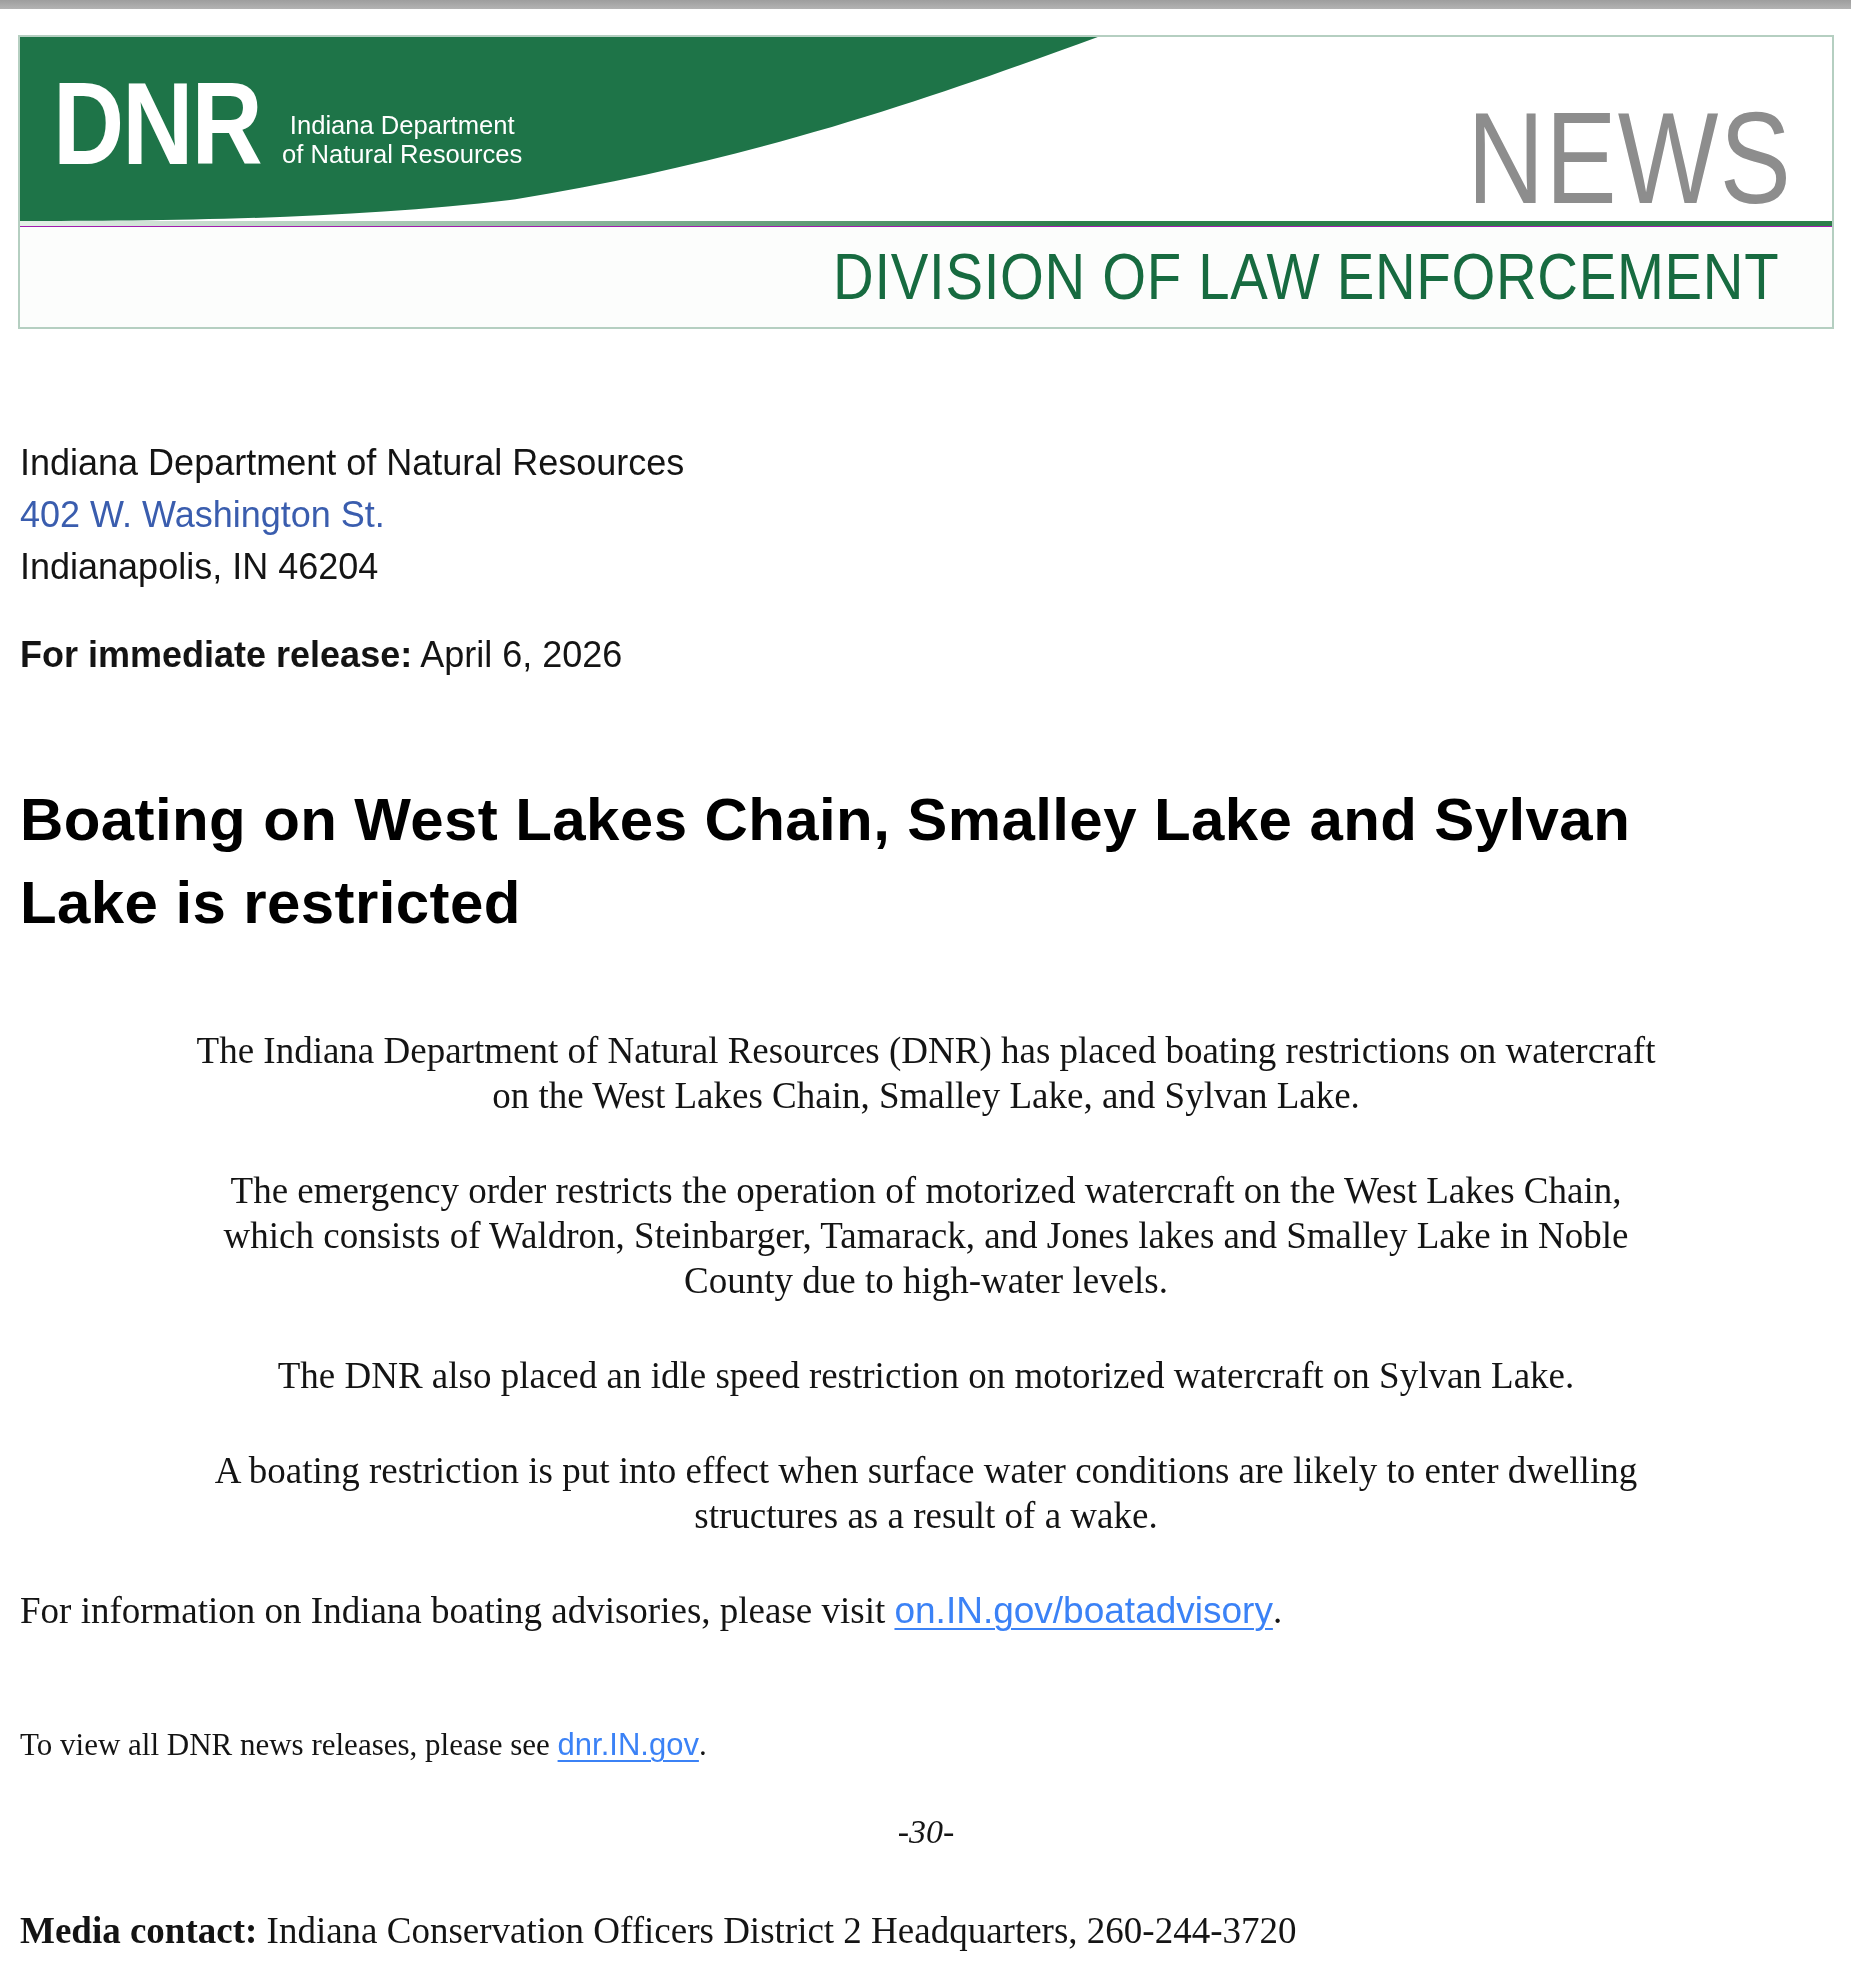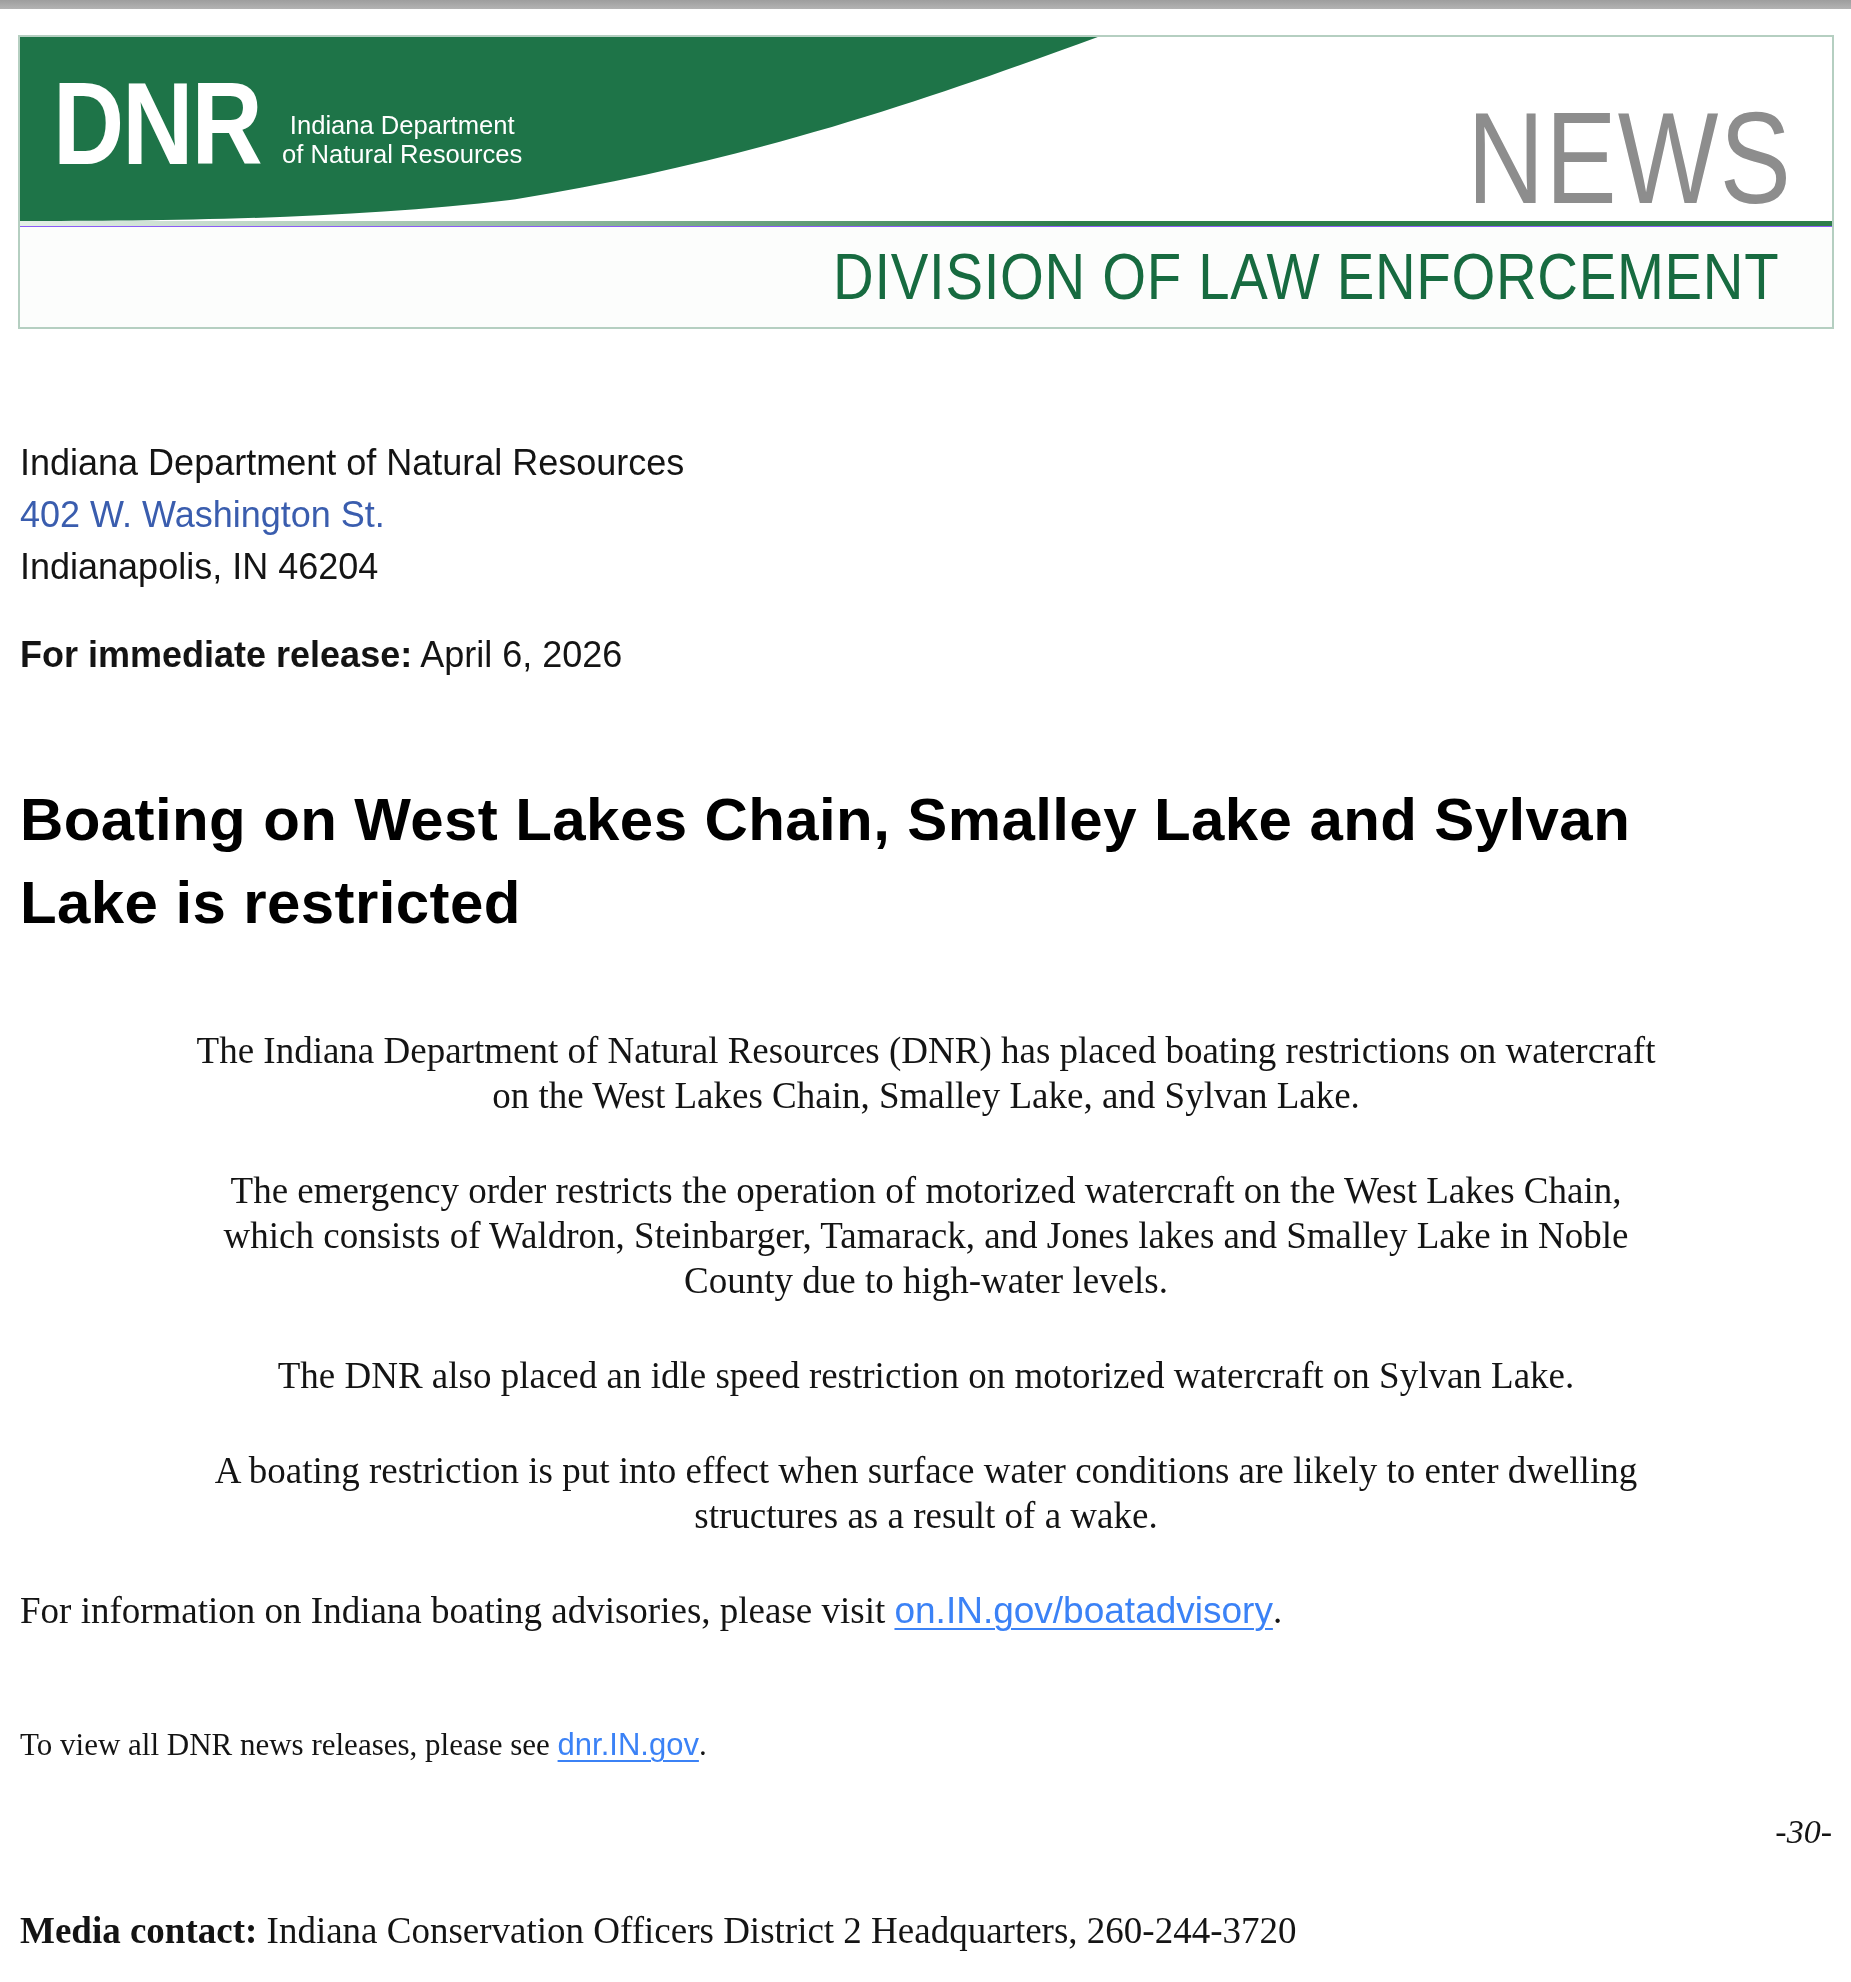--- a/index.html
+++ b/index.html
@@ -14,21 +14,21 @@
   .topbar {
     width: 100%; height: 9.3px;
     background: linear-gradient(to bottom, #9e9e9e, #b3b3b3);
   }
   
   .banner {
     position: relative;
     margin: 25.6px 18px 0 18px;
     height: 294px;
     border: 2.3px solid #b5cfc1;
-    background: #8b5cf6;
+    background: #a21caf;
   }
   .banner-top {
     position: absolute; top: 0; left: 0; right: 0; height: 184px;
     background: #ffffff; overflow: hidden;
   }
   .swoosh {
     position: absolute; left: 0; top: 0;
     width: 1084px; height: 184px; display: block;
   }
   .dnr-word {
@@ -110,21 +110,21 @@
     text-underline-offset: 5.4px;
     cursor: pointer;
   }
   .footer-note {
     margin-top: 93px;
     font-size: 31px; line-height: 37px;
     color: #141414;
   }
   .closing {
     margin-top: 48px;
-    text-align: right;
+    text-align: center;
     font-style: italic;
     font-size: 34px; line-height: 41px;
     color: #141414;
   }
   .media {
     margin-top: 56px;
     font-size: 37px; line-height: 45px;
     color: #141414;
   }
   .media b { font-weight: bold; }

